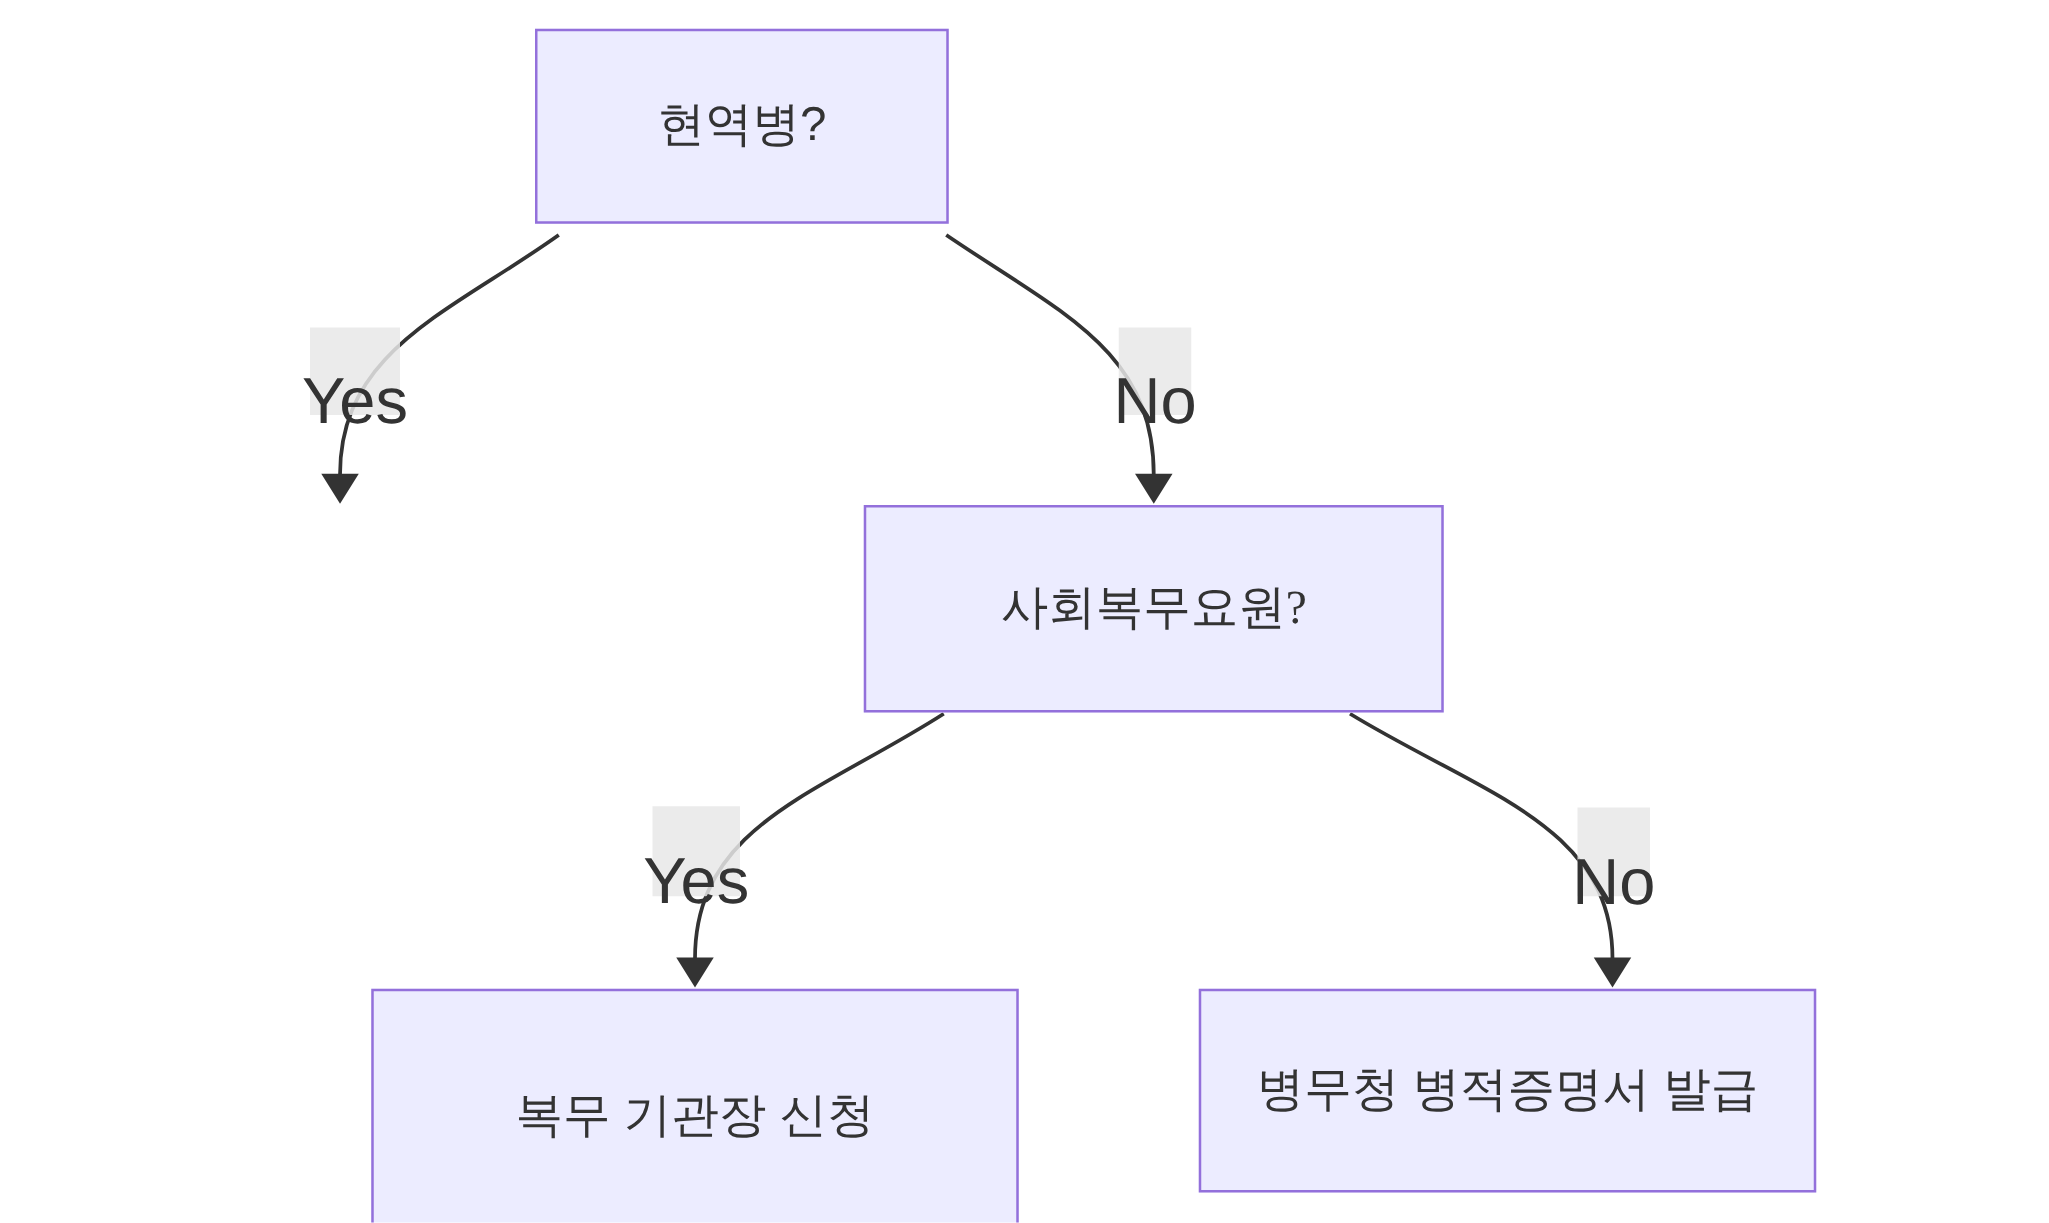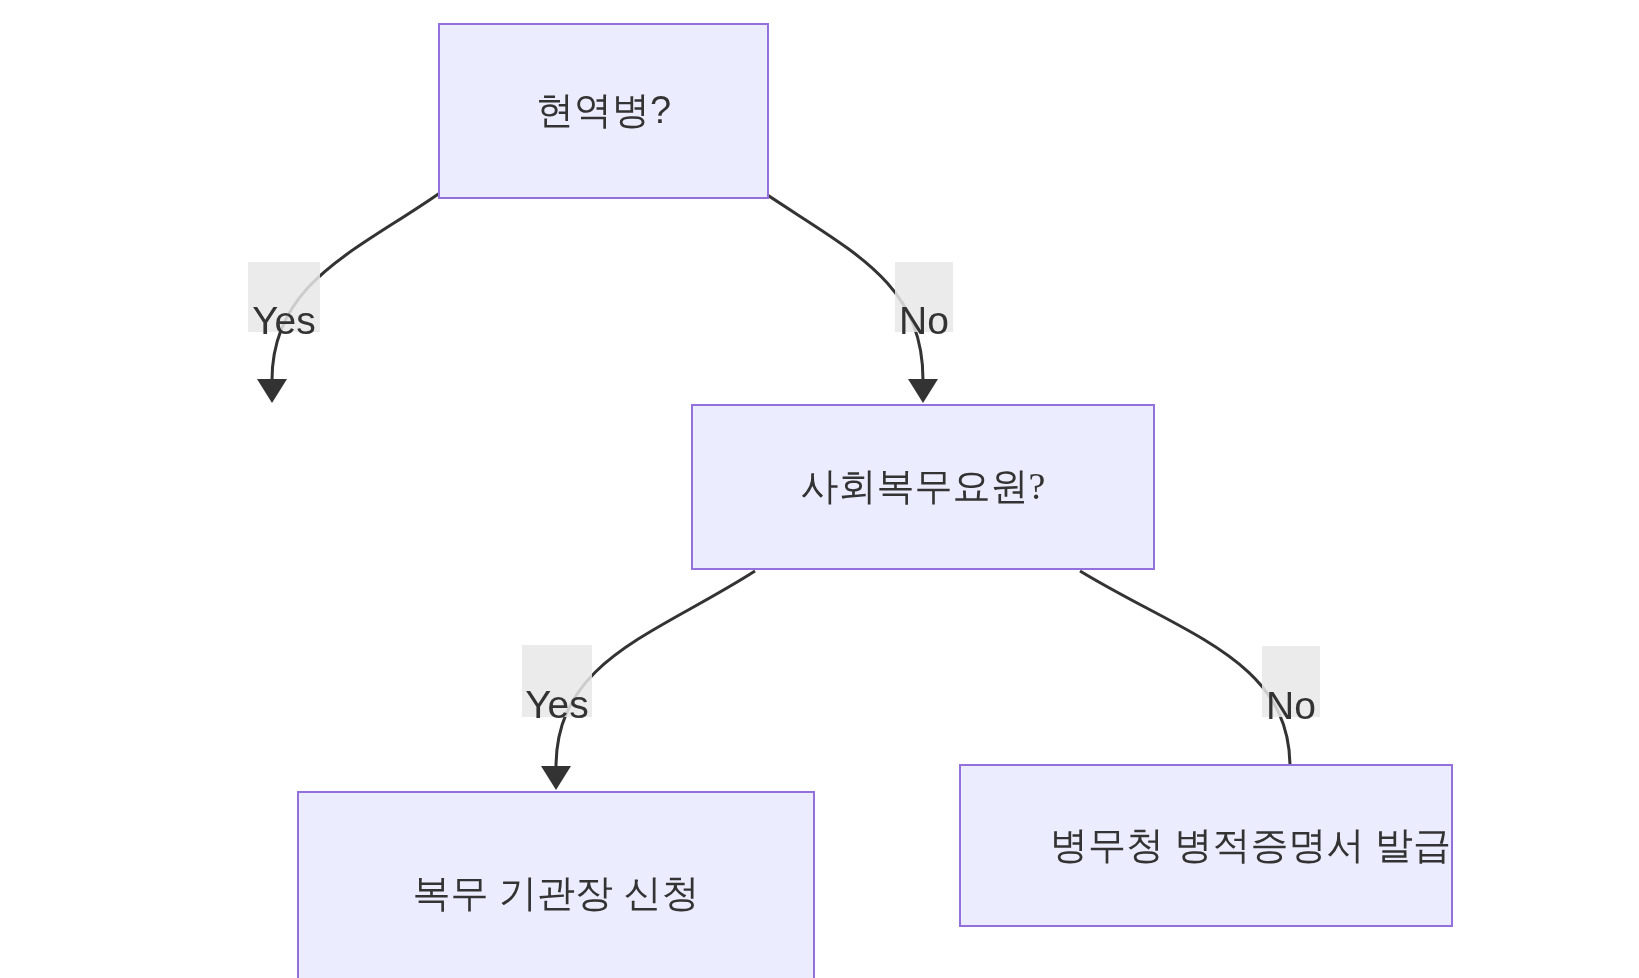--- a/index.html
+++ b/index.html
@@ -55,21 +55,21 @@
   }
   .edge-label{
     position:absolute;
     background:rgba(232,232,232,0.85);
     display:flex;
     align-items:center;
     justify-content:center;
     box-sizing:border-box;
   }
   .edge-label-text{
-    font-size:39px;
+    font-size:52px;
     color:var(--text);
     white-space:nowrap;
     margin-top:48px;
   }
 </style>
 </head>
 <body>
 
 <div class="canvas">
 
@@ -81,34 +81,34 @@
     <path class="edge-path" d="M 757 188 C 848 250, 923 280, 923 380"></path>
     <polygon class="arrowhead" points="908,379 938,379 923,403"></polygon>
 
     <path class="edge-path" d="M 755 571 C 655 635, 556 660, 556 767"></path>
     <polygon class="arrowhead" points="541,766 571,766 556,790"></polygon>
 
     <path class="edge-path" d="M 1080 571 C 1185 635, 1290 660, 1290 767"></path>
     <polygon class="arrowhead" points="1275,766 1305,766 1290,790"></polygon>
   </svg>
 
-  <div class="node" style="left:438px; top:23px; width:331px; height:176px;">
+  <div class="node" style="left:428px; top:23px; width:331px; height:156px;">
     <span class="node-label">현역병?</span>
   </div>
 
 
   <div class="node" style="left:691px; top:404px; width:464px; height:166px;font-family:Liberation Serif, serif;">
     <span class="node-label">사회복무요원?</span>
   </div>
 
   <div class="node" style="left:297px; top:791px; width:518px; height:205px;">
     <span class="node-label">복무 기관장 신청</span>
   </div>
 
-  <div class="node" style="left:959px; top:764px; width:494px; height:163px;justify-content:flex-end;">
+  <div class="node" style="left:959px; top:791px; width:494px; height:163px;">
     <span class="node-label">병무청 병적증명서 발급</span>
   </div>
 
   <div class="edge-label" style="left:248px; top:262px; width:72px; height:70px;">
     <span class="edge-label-text">Yes</span>
   </div>
 
   <div class="edge-label" style="left:895px; top:262px; width:58px; height:70px;">
     <span class="edge-label-text">No</span>
   </div>

